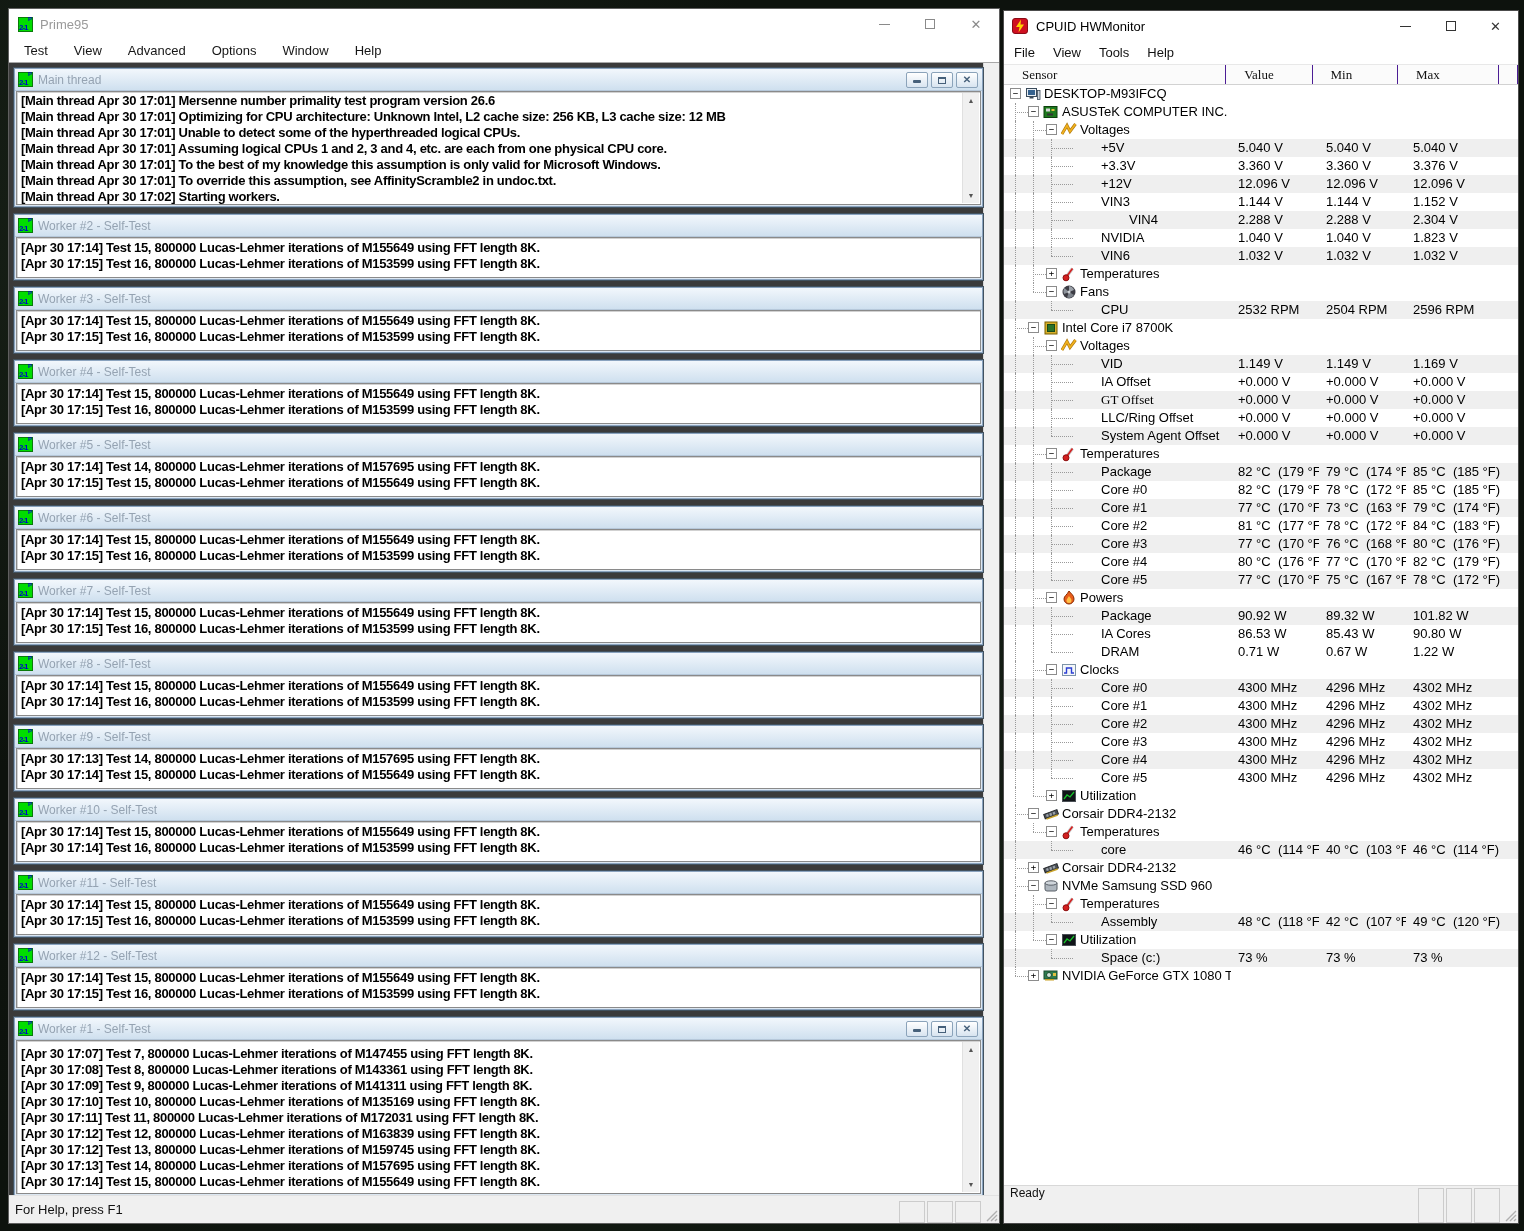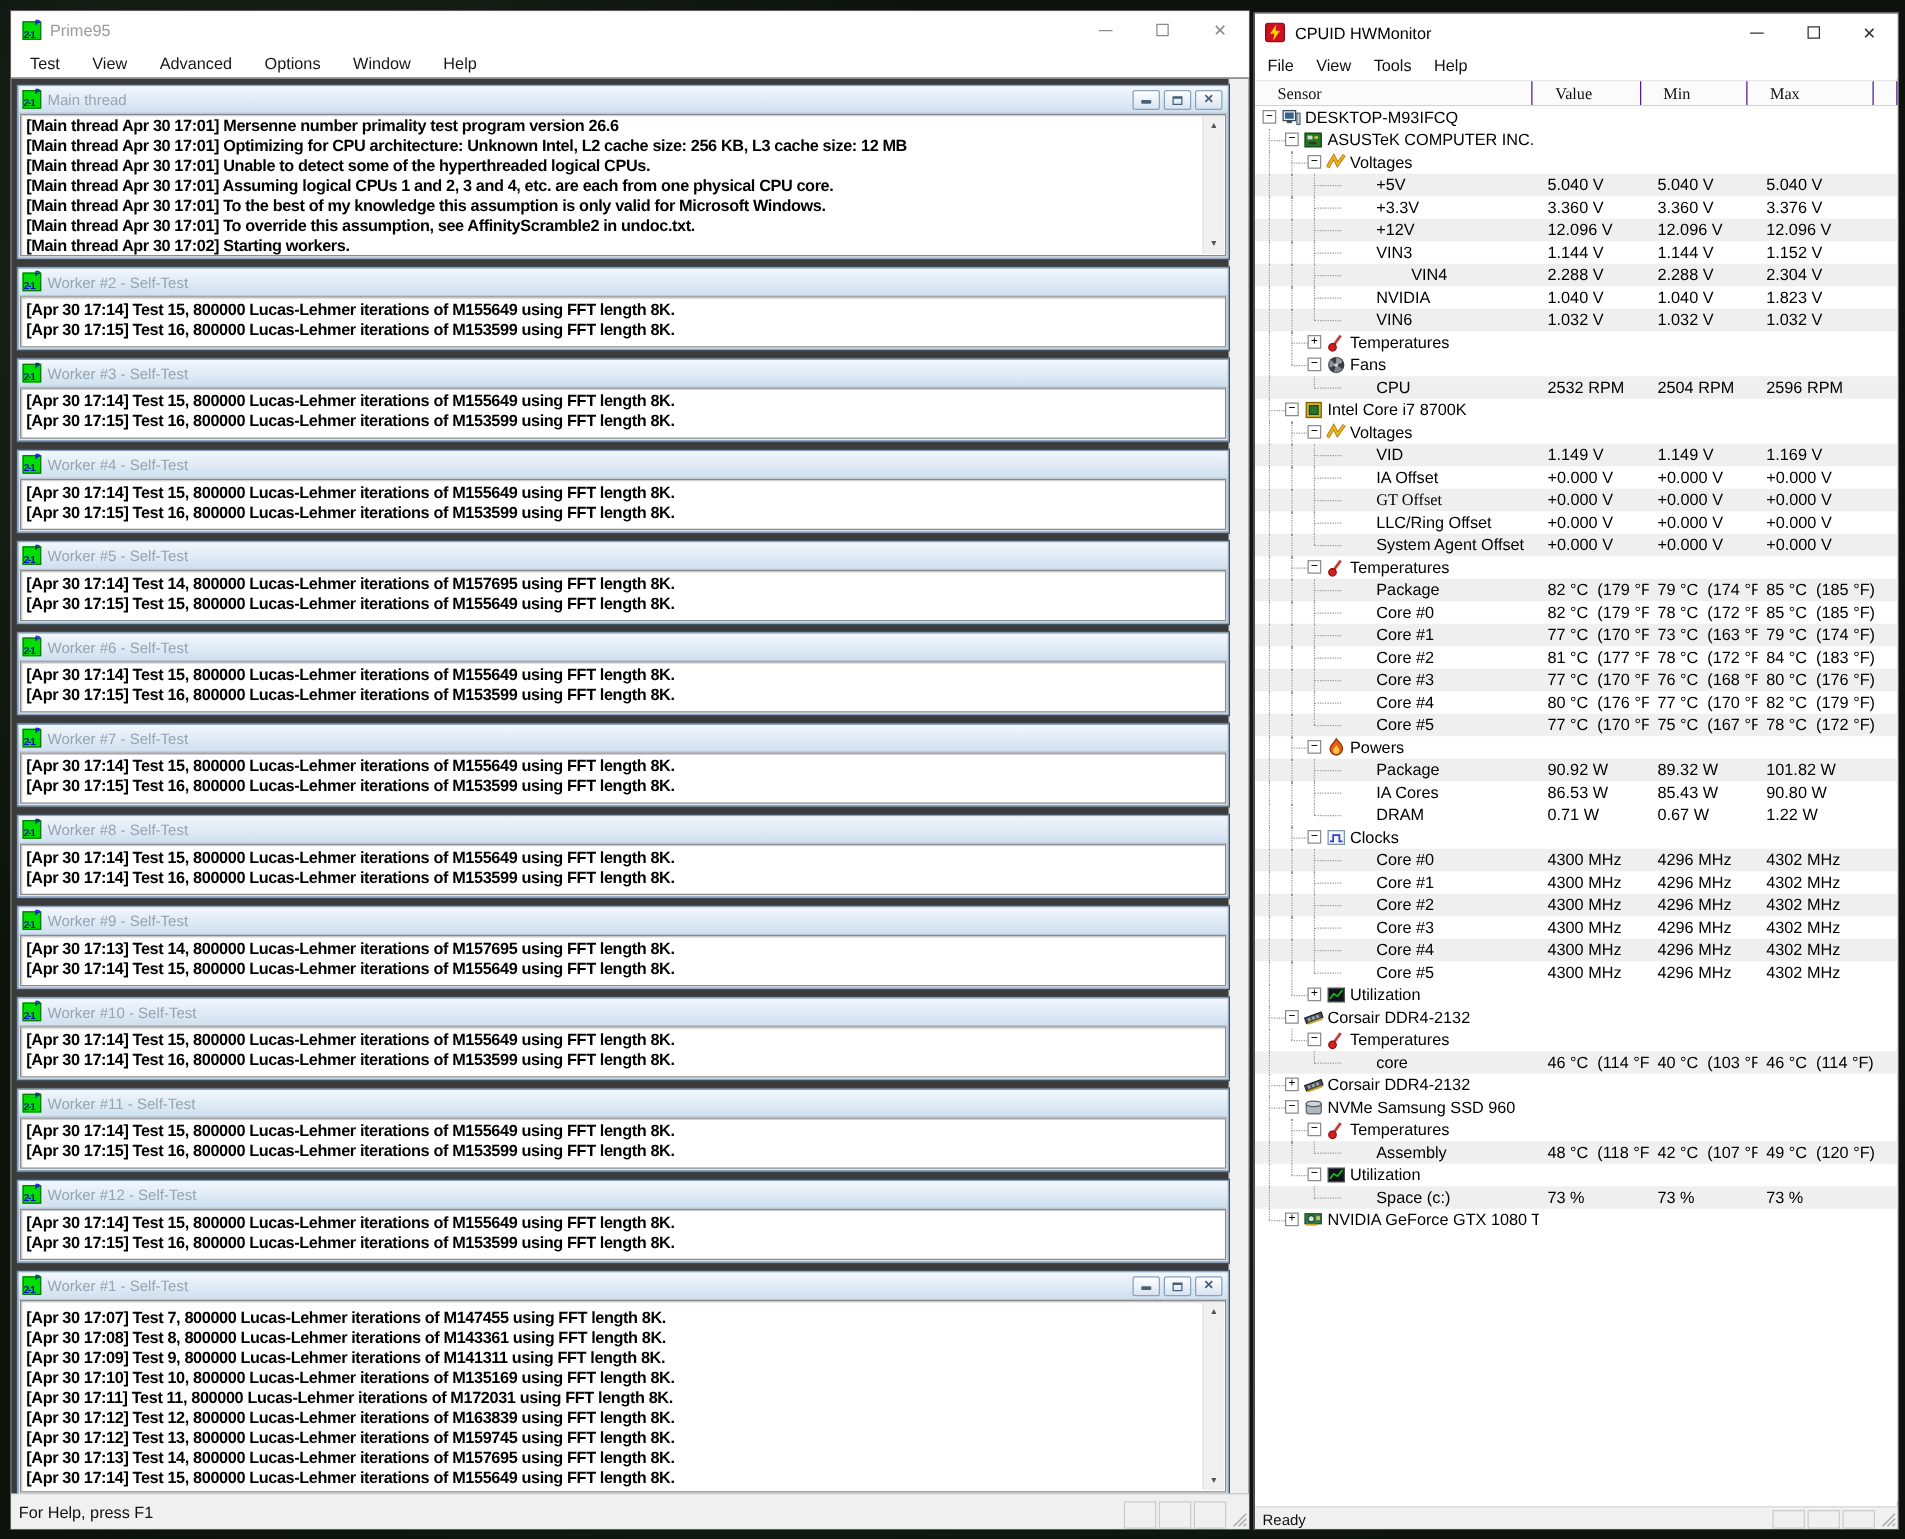--- a/index.html
+++ b/index.html
@@ -75,22 +75,22 @@
   .hw-min{width:87px;padding-left:7px;flex:none;}
   .hw-max{width:103px;padding-left:7px;flex:none;}
   .guide{position:absolute;width:0;border-left:1px dotted #9a9a9a;top:0;bottom:0;}
   .guide.half{bottom:9px;}
   .stub{position:absolute;height:0;border-top:1px dotted #9a9a9a;top:9px;}
   .expand{position:absolute;top:3px;width:11px;height:11px;border:1px solid #8c8c8c;background:#fff;
     font-size:9px;line-height:9px;text-align:center;color:#000;font-family:"DejaVu Sans Mono",monospace;}
   .hw-ico{position:absolute;top:1px;width:16px;height:16px;}
   .hw-ico svg{width:16px;height:16px;display:block;}
   .hw-label{position:absolute;line-height:18px;white-space:nowrap;}
-  .hwm-status{position:absolute;left:0;right:0;bottom:0;height:18px;background:#f0f0f0;border-top:1px solid #d8d8d8;
-    display:flex;align-items:flex-end;font-size:12px;color:#111;padding-left:6px;}
+  .hwm-status{position:absolute;left:0;right:0;bottom:0;height:38px;background:#f0f0f0;border-top:1px solid #d8d8d8;
+    display:flex;align-items:flex-start;font-size:12px;color:#111;padding-left:6px;}
   .hwm-status .status-right{top:2px;}
   .appicon{width:16px;height:16px;flex:none;}
   .appicon svg{width:16px;height:16px;display:block;}
 </style>
 </head>
 <body>
 
 <div class="desktop">
 
   <section class="win p95">

